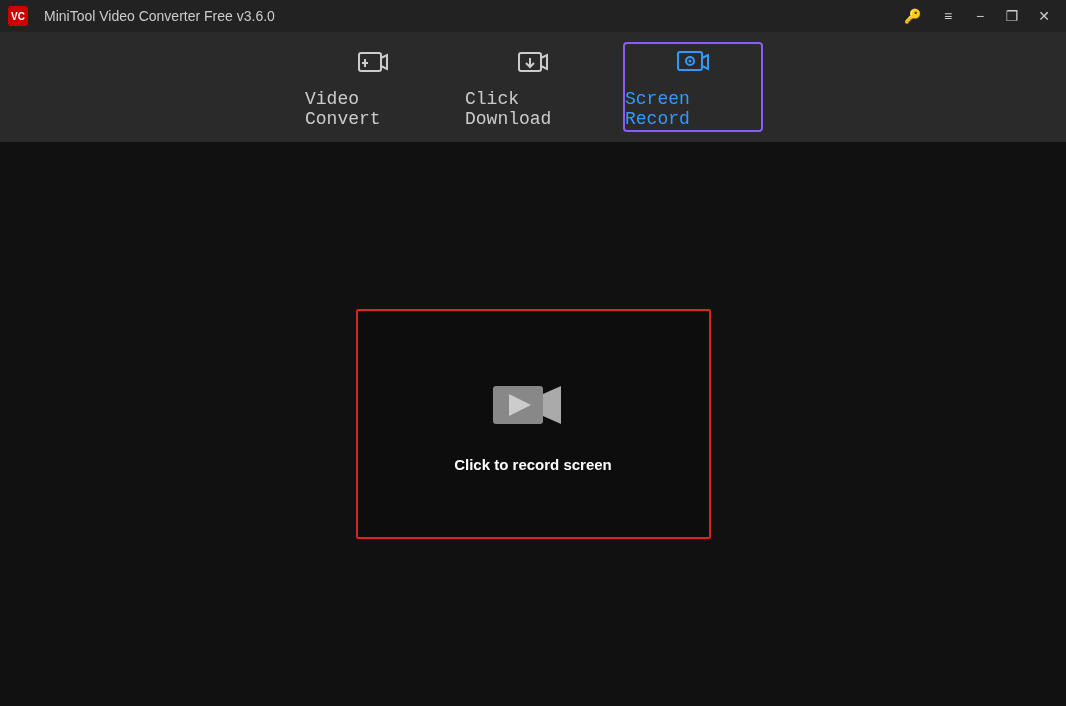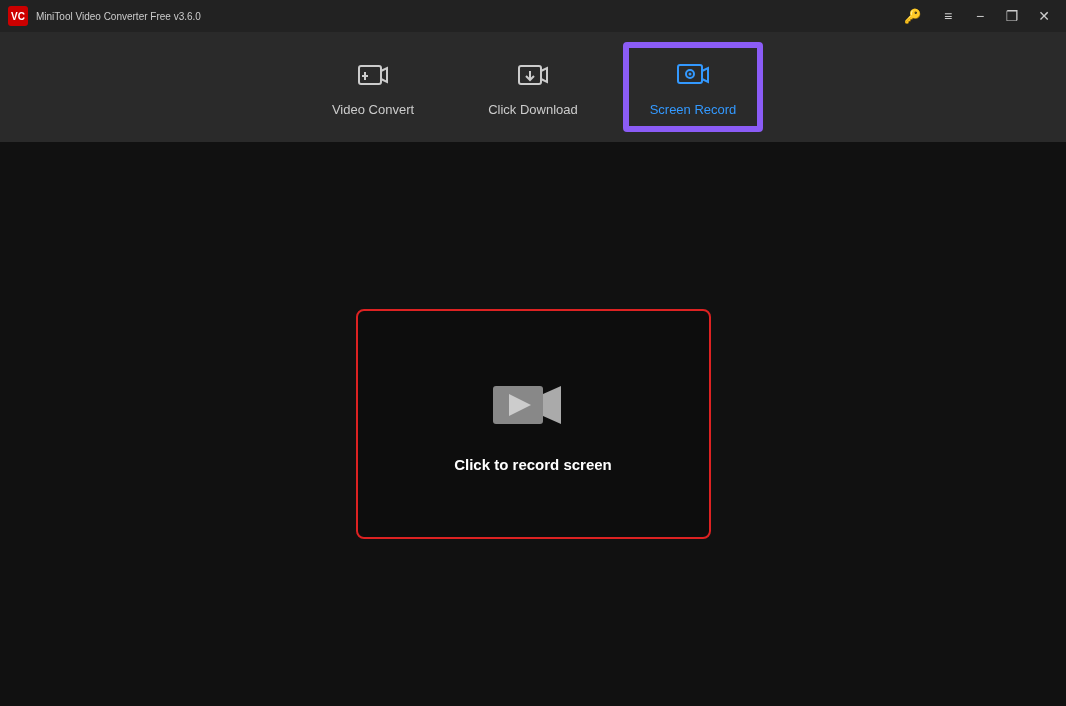--- a/index.html
+++ b/index.html
@@ -23,40 +23,40 @@
       align-items: center;
       justify-content: space-between;
       background-color: #222222;
       height: 32px;
       padding: 0 8px;
     }
 
     #title-bar-left {
       display: flex;
       align-items: center;
-      gap: 8px;
+      gap: 16px;
     }
 
     #app-logo {
       width: 20px;
       height: 20px;
       background-color: #cc0000;
       border-radius: 3px;
       display: flex;
       align-items: center;
       justify-content: center;
       font-size: 10px;
       font-weight: bold;
       color: white;
       flex-shrink: 0;
     }
 
     #title-text {
       color: #cccccc;
-      font-size: 10px;
+      font-size: 14px;
     }
 
     #title-bar-controls {
       display: flex;
       align-items: center;
       gap: 4px;
     }
 
     .title-btn {
       width: 28px;
@@ -95,26 +95,27 @@
       justify-content: center;
       width: 140px;
       height: 90px;
       cursor: pointer;
       border-radius: 4px;
       gap: 8px;
       border: 2px solid transparent;
     }
 
     .nav-tab.active {
-      border: 6px solid #8b5cf6;
+      border: 2px solid #8b5cf6;
     }
 
     .nav-tab-label {
-      font-size: 13px;
+      font-size: 18px;
       color: #cccccc;
+      font-family: Liberation Mono, monospace;
     }
 
     .nav-tab.active .nav-tab-label {
       color: #3399ff;
     }
 
     
     #main-content {
       display: flex;
       align-items: center;
@@ -127,21 +128,21 @@
       width: 355px;
       height: 230px;
       border: 2px solid #dd2222;
       background-color: #0d0d0d;
       display: flex;
       flex-direction: column;
       align-items: center;
       justify-content: center;
       gap: 20px;
       cursor: pointer;
-      border-radius: 8px;
+      border-radius: 2px;
     }
 
     #camera-icon-wrapper {
       display: flex;
       align-items: center;
       justify-content: center;
     }
 
     
     .camera-svg {

